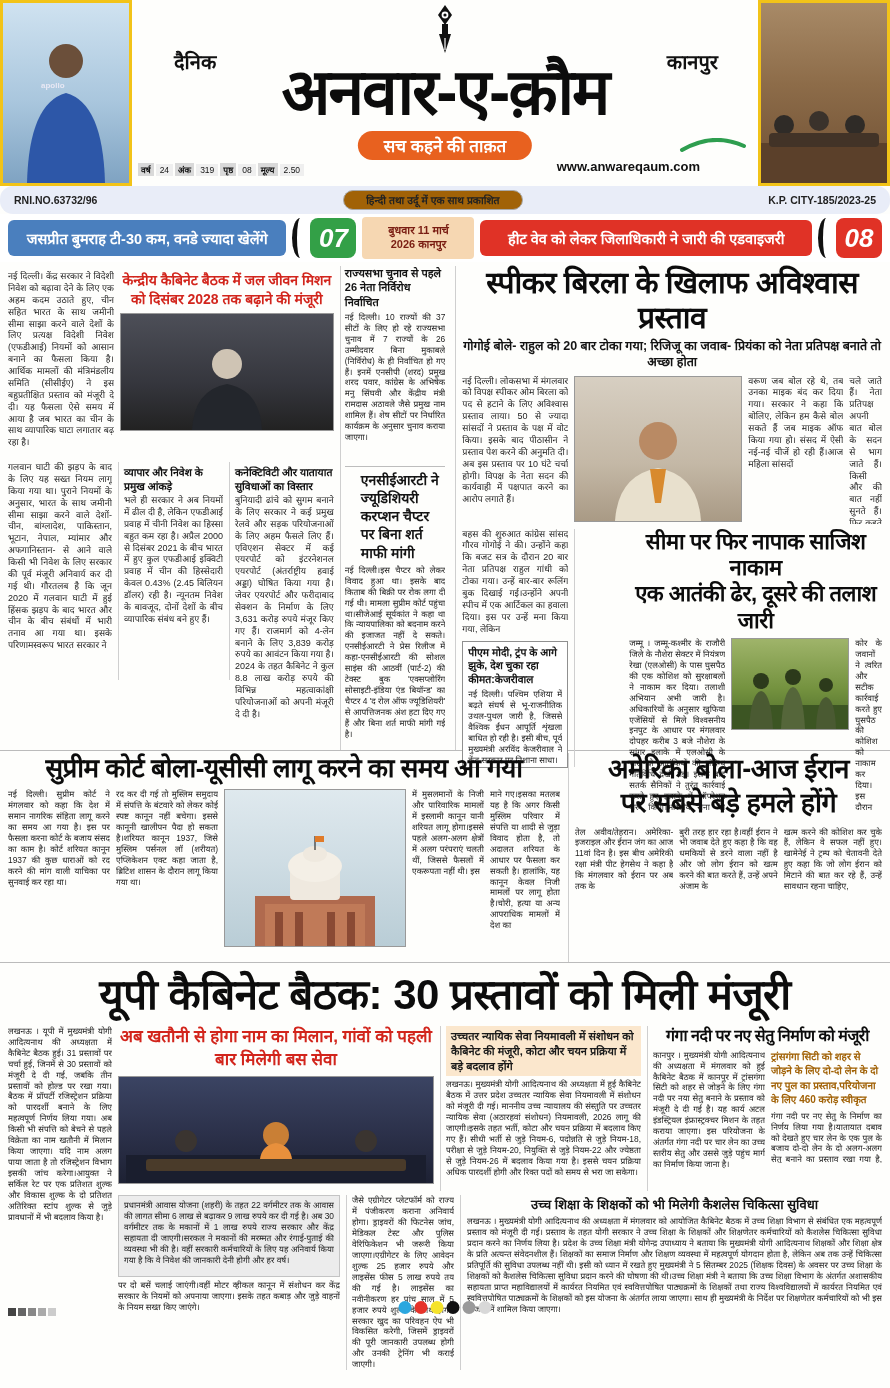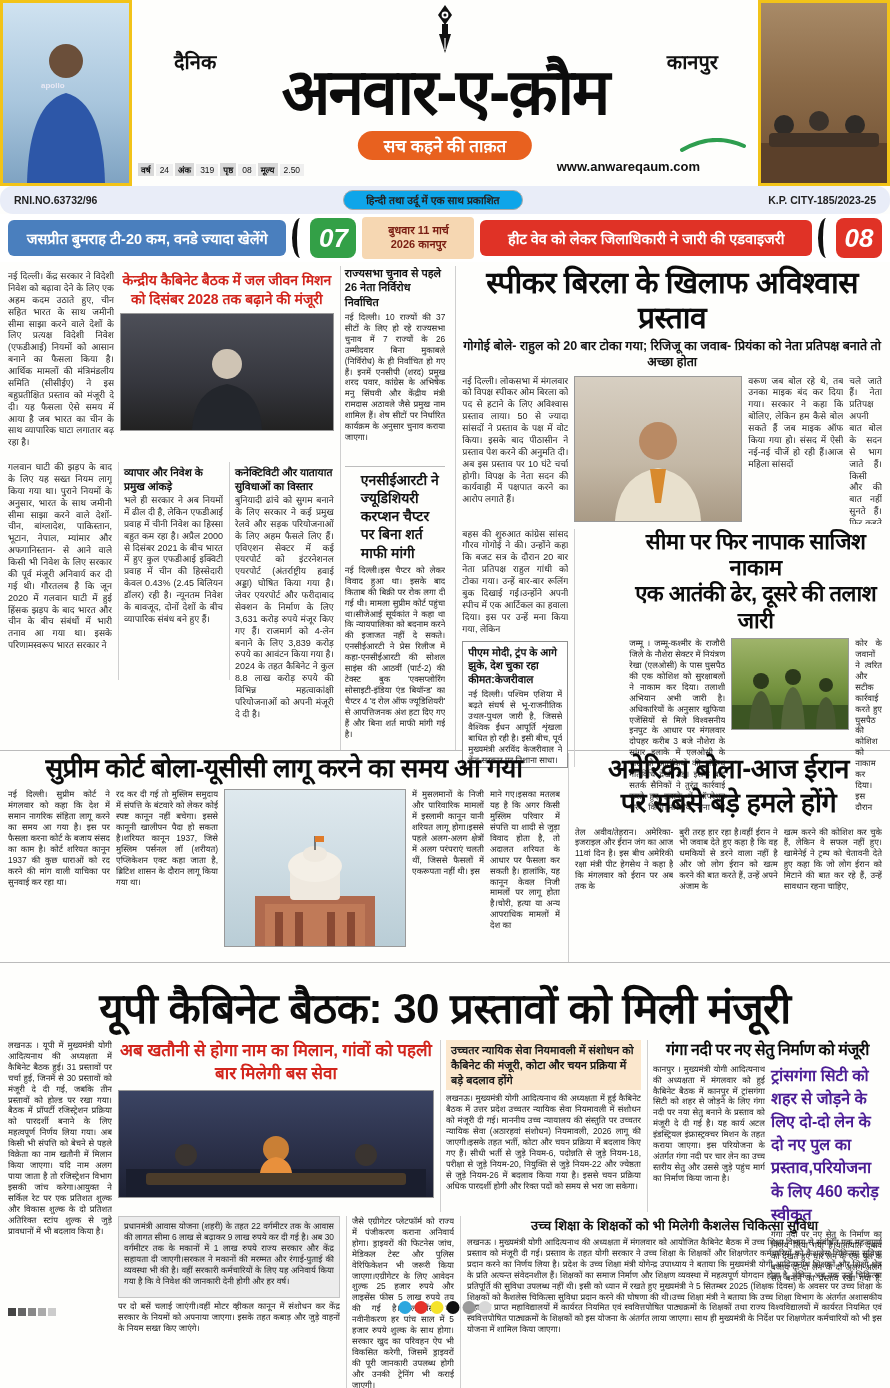--- a/index.html
+++ b/index.html
@@ -22,21 +22,21 @@
   .mast-tagline{position:absolute;bottom:26px;left:50%;transform:translateX(-50%);background:#e8611f;color:#fff;
     font-size:17px;font-weight:bold;padding:3px 26px;border-radius:16px;white-space:nowrap;}
   .mast-web{position:absolute;bottom:12px;right:58px;font-size:13px;font-weight:bold;color:#111;}
   .edition{position:absolute;bottom:10px;left:6px;display:flex;gap:2px;font-size:8.5px;align-items:center;}
   .edition .lab{background:#d9d9d9;padding:1px 3px;font-weight:bold;}
   .edition .val{background:#efefef;padding:1px 4px;}
   .swoosh{position:absolute;bottom:28px;right:10px;}
   
   .infostrip{height:28px;background:#e9edf8;display:flex;align-items:center;justify-content:space-between;padding:0 14px;box-sizing:border-box;border-radius:13px;}
   .infostrip .rni,.infostrip .reg{font-size:10.5px;font-weight:bold;color:#222;}
-  .pub-pill{background:#0ea5e9;border:1px solid #aaa;border-radius:12px;font-size:10.5px;font-weight:bold;padding:2px 22px;color:#222;text-align:right;}
+  .pub-pill{background:#a16207;border:1px solid #aaa;border-radius:12px;font-size:10.5px;font-weight:bold;padding:2px 22px;color:#222;text-align:right;}
   
   .teasers{height:48px;display:flex;align-items:center;gap:6px;padding:0 8px;box-sizing:border-box;background:#fff;}
   .tease{height:36px;display:flex;align-items:center;border-radius:6px;color:#fff;font-weight:bold;font-size:14.5px;}
   .tease-blue{background:#4a7fbe;flex:1.05;justify-content:center;}
   .tease-red{background:#e03226;flex:1.25;justify-content:center;}
   .badge{width:46px;height:40px;border-radius:8px;display:flex;align-items:center;justify-content:center;
          color:#fff;font-size:26px;font-weight:bold;font-style:italic;position:relative;}
   .crescent{width:9px;height:40px;border-left:5px solid #111;border-radius:60% 0 0 60%/50% 0 0 50%;margin-right:-2px;}
   .badge-green{background:#33a047;}
   .badge-red2{background:#e03226;}
@@ -56,28 +56,28 @@
   .ph-minister{background:linear-gradient(180deg,#4d4f58 0%,#35363d 60%,#222 100%);}
   .ph-birla{background:linear-gradient(180deg,#d7cfc2 0%,#c4b8a6 60%,#a99a85 100%);}
   .ph-soldiers{background:linear-gradient(180deg,#9fb46a 0%,#74923f 55%,#4c6a2a 100%);}
   .ph-court{background:linear-gradient(180deg,#dfe9ee 0%,#cfdde4 45%,#b9cdd6 100%);}
   .ph-cabinet{background:linear-gradient(180deg,#3b4463 0%,#2b3049 55%,#1d2133 100%);}
   .kej-box{border:1px solid #8f8f8f;padding:4px 5px;margin-top:4px;background:#fff;}
   .kej-head{font-size:10.5px;font-weight:bold;line-height:1.3;margin-bottom:3px;}
   
   .ucc-band{height:212px;display:flex;gap:8px;padding:2px 8px 0;box-sizing:border-box;border-top:1px solid #bbb;}
   
-  .up-band{height:358px;padding:16px 8px 0;box-sizing:border-box;border-top:1px solid #bbb;position:relative;}
+  .up-band{height:358px;padding:2px 8px 0;box-sizing:border-box;border-top:1px solid #bbb;position:relative;}
   .up-content{display:flex;gap:6px;height:330px;}
   .upA{width:104px;}
   .up-right{flex:1;display:flex;flex-direction:column;gap:4px;}
   .up-row1{display:flex;gap:6px;height:172px;}
   .up-row2{display:flex;gap:6px;flex:1;}
   .jud-head{background:#fbe7cd;font-weight:bold;font-size:11px;line-height:1.35;padding:3px 5px;color:#1a1a1a;}
-  .inset{font-weight:bold;font-size:16px;line-height:1.45;color:#4c1d95;}
+  .inset{font-weight:bold;font-size:10px;line-height:1.45;color:#a16207;}
   .housing-box{background:#ececec;border:1px solid #c4c4c4;padding:4px 5px;box-sizing:border-box;}
   .housing-head{font-weight:bold;font-size:10px;margin-bottom:2px;}
   .dots{position:absolute;bottom:6px;left:50%;transform:translateX(-50%);display:flex;gap:3px;}
   .dots .dot{width:13px;height:13px;border-radius:50%;display:inline-block;}
   .corner-marks{position:absolute;bottom:4px;left:8px;display:flex;gap:2px;}
   .corner-marks .dot{width:8px;height:8px;display:inline-block;}
 </style>
 </head>
 <body>
 
@@ -138,21 +138,21 @@
   </div>
 
   <div class="infostrip">
     <span class="rni">RNI.NO.63732/96</span>
     <span class="pub-pill">हिन्दी तथा उर्दू में एक साथ प्रकाशित</span>
     <span class="reg">K.P. CITY-185/2023-25</span>
   </div>
 
   <div class="teasers">
     <div class="tease tease-blue">
-      <span>जसप्रीत बुमराह टी-20 कम, वनडे ज्यादा खेलेंगे</span>
+      <span>जसप्रीत बुमराह टी-30 कम, वनडे ज्यादा खेलेंगे</span>
     </div>
     <span class="crescent"></span>
     <div class="badge badge-green">
       <span>07</span>
     </div>
     <div class="datebox">
       <span>बुधवार 11 मार्च</span>
       <span>2026 कानपुर</span>
     </div>
     <div class="tease tease-red">

